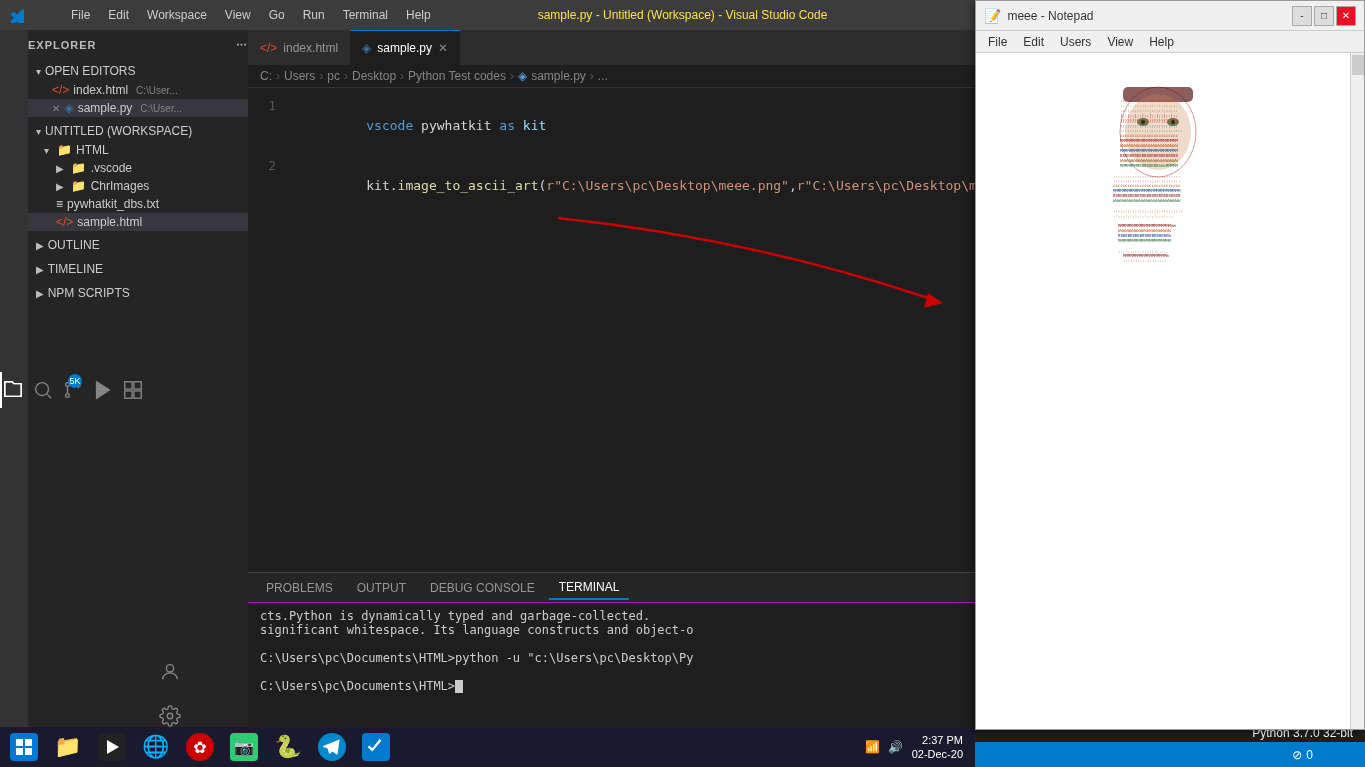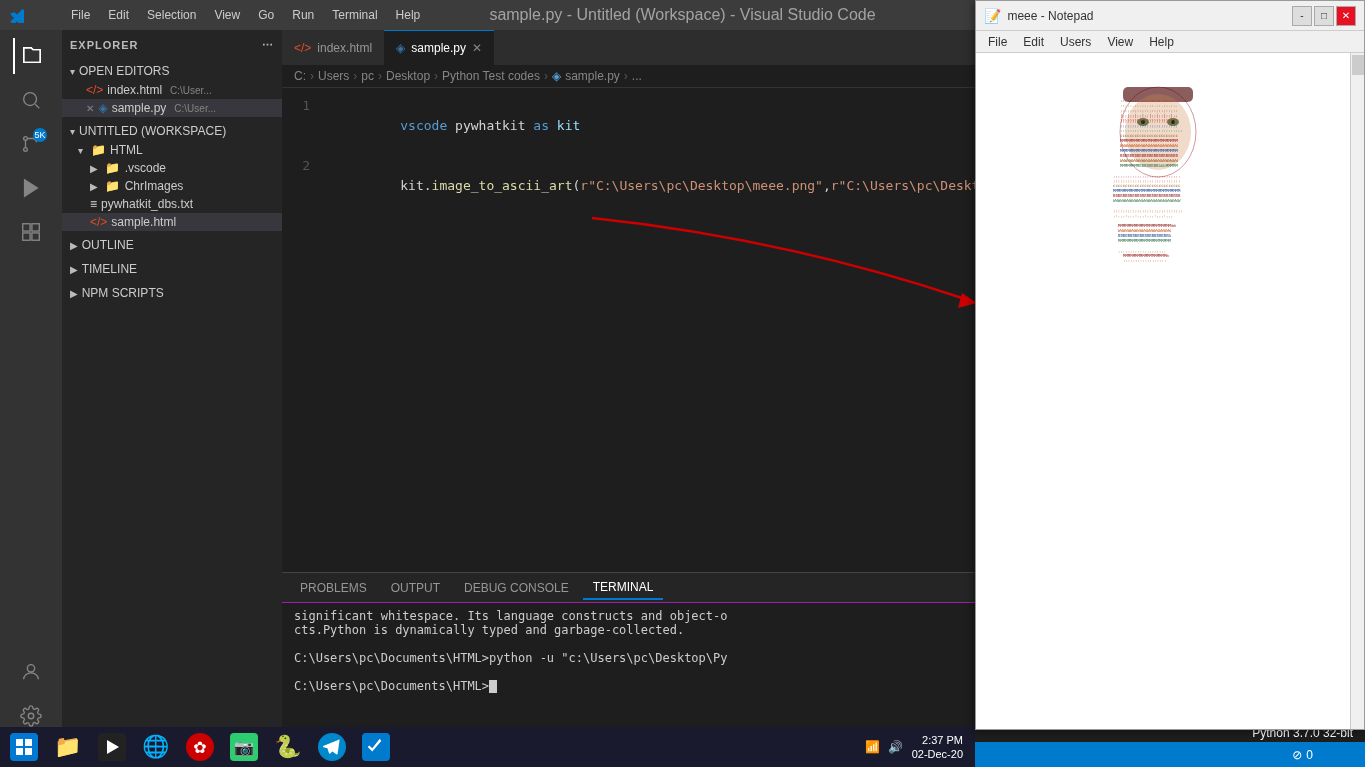--- a/index.html
+++ b/index.html
@@ -22,41 +22,40 @@
     .menu-item {
       color: #ccc;
       font-size: 12px;
       padding: 4px 8px;
       cursor: pointer;
     }
     .vscode-titlebar .title {
       position: absolute;
       left: 50%;
       transform: translateX(-50%);
-      font-size: 16px;
-      color: #a3a3a3;
+      font-size: 12px;
+      color: #fde047;
     }
     .vscode-logo {
       width: 16px;
       height: 16px;
       margin-right: 4px;
     }
 
     
     .vscode-main {
       display: flex;
       height: calc(767px - 30px - 25px);
     }
 
     
     .activity-bar {
-      width: 62px;
+      width: 28px;
       background: #333;
       display: flex;
-      flex-direction: column;
       align-items: center;
       padding-top: 8px;
       gap: 8px;
       flex-shrink: 0;
     }
     .activity-icon {
       width: 36px;
       height: 36px;
       display: flex;
       align-items: center;
@@ -95,21 +94,21 @@
       width: 220px;
       background: #252526;
       flex-shrink: 0;
       overflow-y: auto;
       font-size: 12px;
     }
     .sidebar-header {
       display: flex;
       align-items: center;
       justify-content: space-between;
-      padding: 8px 8px;
+      padding: 8px 0;
       color: #bbb;
       font-size: 11px;
       font-weight: bold;
       letter-spacing: 1px;
       text-transform: uppercase;
     }
     .sidebar-section {
       padding: 2px 0;
     }
     .sidebar-section-header {
@@ -419,21 +418,21 @@
 </head>
 <body>
 
 <div class="vscode-titlebar">
   <svg class="vscode-logo" viewBox="0 0 16 16" fill="none">
     <path d="M14.5 2L9 7.5l-3-2.5L2 7l4 4-4 4 4 2 3-2.5 5.5 5.5 1.5-1V3L14.5 2z" fill="#007acc"></path>
   </svg>
   <div class="menu-items">
     <span class="menu-item">File</span>
     <span class="menu-item">Edit</span>
-    <span class="menu-item">Selection</span>
+    <span class="menu-item">Workspace</span>
     <span class="menu-item">View</span>
     <span class="menu-item">Go</span>
     <span class="menu-item">Run</span>
     <span class="menu-item">Terminal</span>
     <span class="menu-item">Help</span>
   </div>
   <div class="title">sample.py - Untitled (Workspace) - Visual Studio Code</div>
 </div>
 
 <div class="vscode-main">
@@ -618,22 +617,22 @@
     </div>
 
     <div class="terminal-panel">
       <div class="terminal-tabs">
         <span class="terminal-tab">PROBLEMS</span>
         <span class="terminal-tab">OUTPUT</span>
         <span class="terminal-tab">DEBUG CONSOLE</span>
         <span class="terminal-tab active">TERMINAL</span>
       </div>
       <div class="terminal-content">
+        <div>cts.Python is dynamically typed and garbage-collected.</div>
         <div>significant whitespace. Its language constructs and object-o</div>
-        <div>cts.Python is dynamically typed and garbage-collected.</div>
         <div>&nbsp;</div>
         <div>C:\Users\pc\Documents\HTML&gt;python -u "c:\Users\pc\Desktop\Py</div>
         <div>&nbsp;</div>
         <div>C:\Users\pc\Documents\HTML&gt;<span style="display:inline-block;width:8px;height:13px;background:#ccc;vertical-align:text-bottom;"></span></div>
       </div>
     </div>
   </div>
 </div>
 
 <div class="status-bar">

